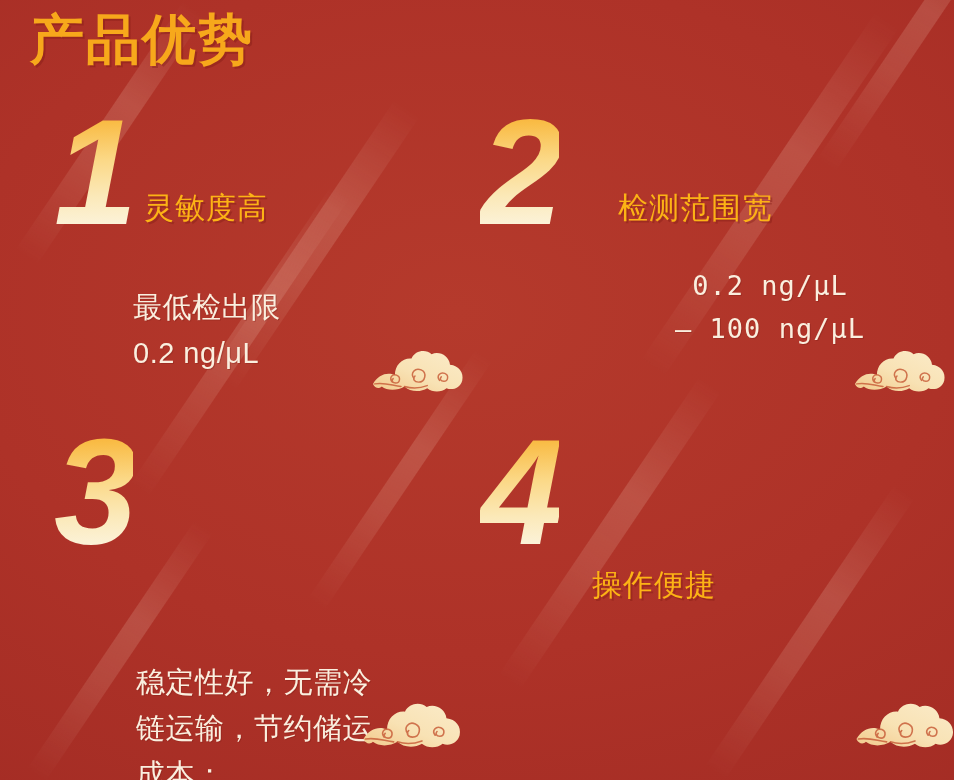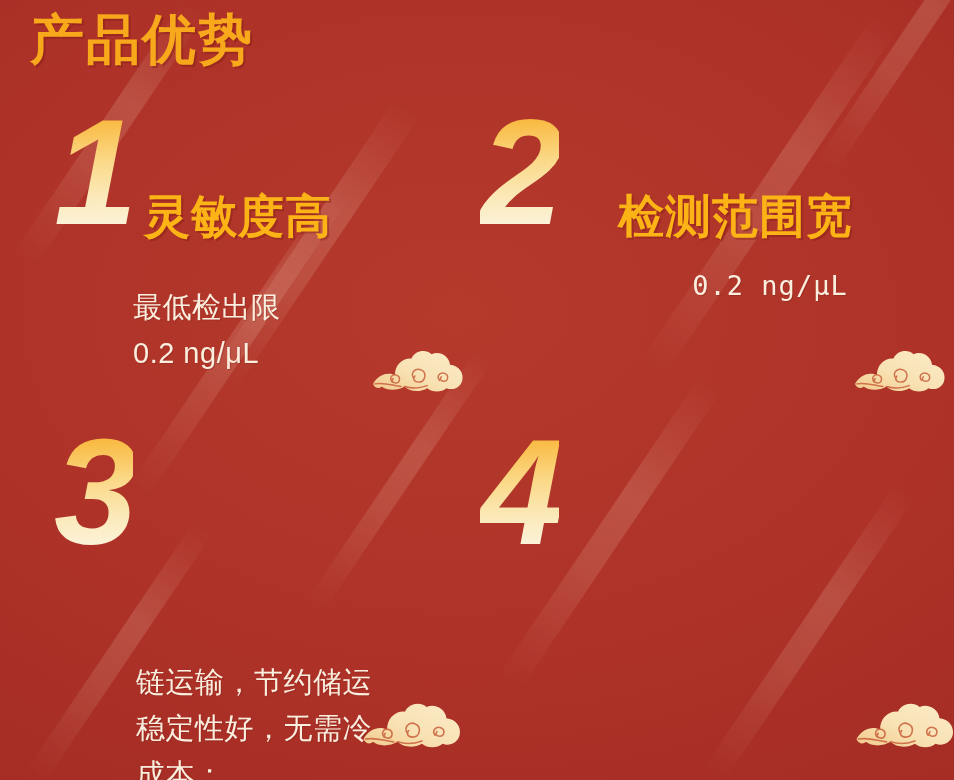--- a/index.html
+++ b/index.html
@@ -89,22 +89,22 @@
   }
   .cell.c0 .bignum,
   .cell.c2 .bignum { left: 16px; }
   .cell.c1 .bignum,
   .cell.c3 .bignum { left: 10px; }
 
   .cell.c2 .bignum, .cell.c3 .bignum { top: 12px; }
 
   .heading {
     position: absolute;
-    font-size: 46px;
-    font-weight: 700;
+    font-size: 30px;
+    font-weight: 400;
     color: #FCB315;
     letter-spacing: 1px;
     white-space: nowrap;
     text-shadow: 2px 2px 0 rgba(126,26,19,0.38);
     line-height: 1;
   }
   .cell.c0 .heading { left: 106px; top:  88px; }
   .cell.c1 .heading { left: 122px; top:  88px; margin-left: 26px; }
   .cell.c2 .heading { left: 106px; top: 165px; }
   .cell.c3 .heading { left: 122px; top: 165px; }
@@ -163,34 +163,36 @@
         <span class="line">最低检出限</span>
         <span class="line">0.2 ng/μL</span>
       </div>
     </div>
 
     <div class="cell c1">
       <div class="bignum">2</div>
       <div class="heading">检测范围宽</div>
       <div class="desc mono">
         <span class="line">0.2 ng/μL</span>
+        <span class="line">– 100 ng/μL</span>
       </div>
     </div>
 
     <div class="cell c2">
       <div class="bignum">3</div>
       <div class="desc">
+        <span class="line">稳定性好，无需冷</span>
         <span class="line">链运输，节约储运</span>
-        <span class="line">稳定性好，无需冷</span>
         <span class="line">成本；</span>
       </div>
     </div>
 
     <div class="cell c3">
       <div class="bignum">4</div>
+      <div class="heading">操作便捷</div>
     </div>
 
   </div>
 
   <div class="cloud k0">
     <svg viewBox="0 0 120 70" width="100%" height="100%" aria-hidden="true">
       <defs>
         <linearGradient id="cg0" x1="0" y1="1" x2="1" y2="0">
           <stop offset="0%" stop-color="#F2C98B"></stop>
           <stop offset="45%" stop-color="#F8E2B4"></stop>

